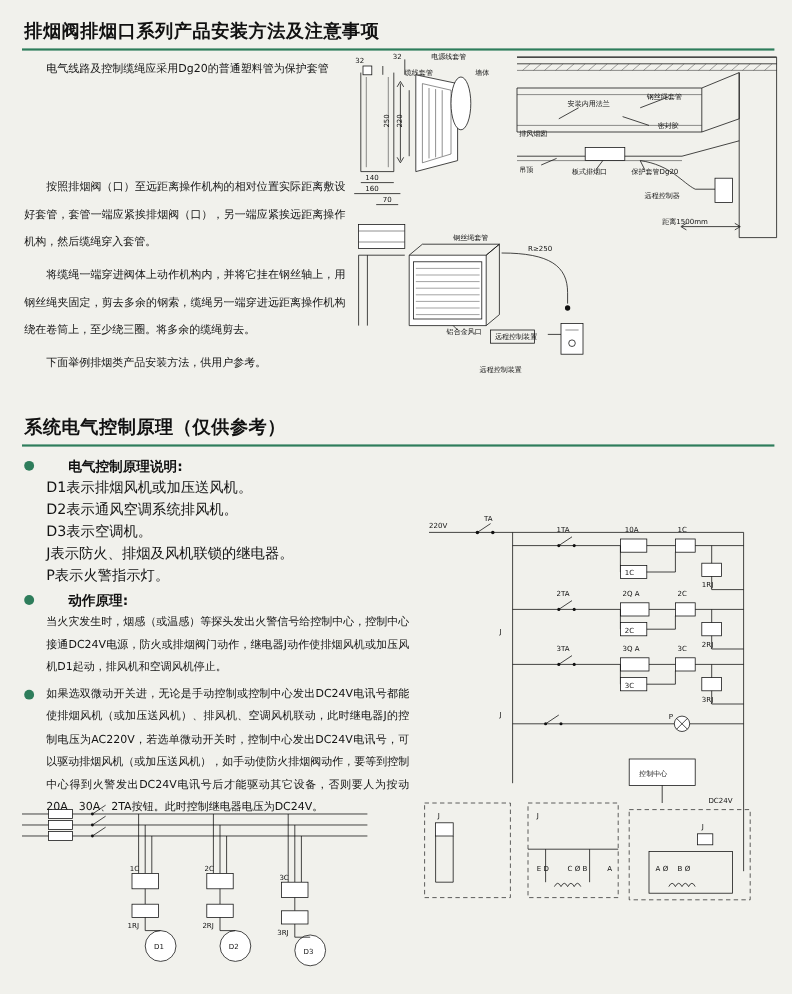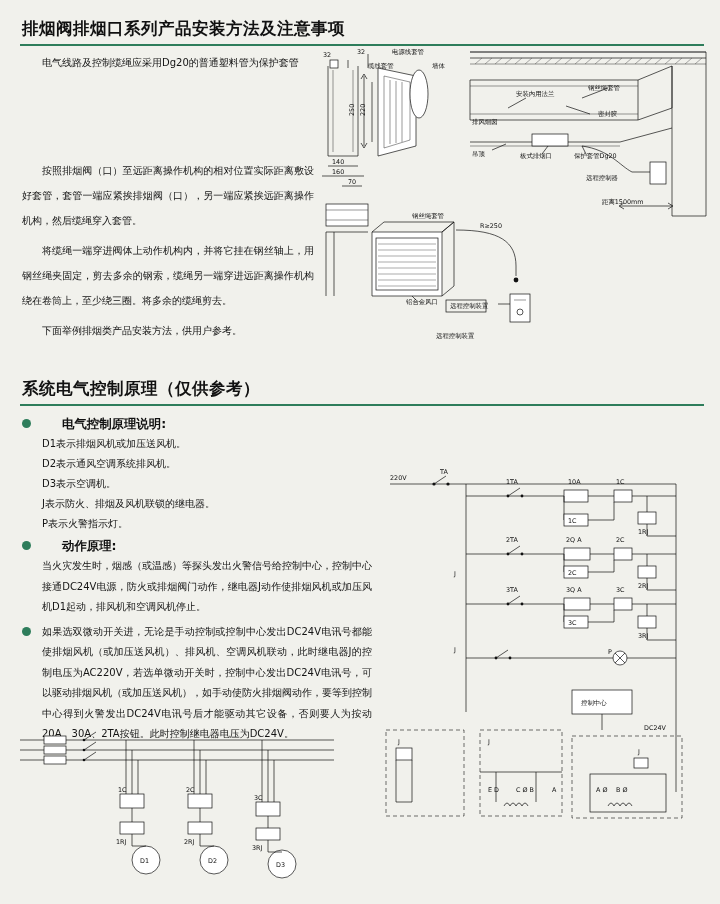--- a/index.html
+++ b/index.html
@@ -52,21 +52,21 @@
   .bullets{position:absolute;left:20px;top:414px;width:340px;}
   .bullet-row{position:relative;padding-left:22px;margin-bottom:2px;}
   .bullet-dot{
     position:absolute;left:2px;top:5px;
     width:9px;height:9px;border-radius:50%;
     background:#2e7d5b;
   }
   .bullet-head{
     font-size:12.4px;font-weight:bold;line-height:20px;color:#111;padding-left:20px;
   }
-  .bullet-lines{font-size:10px;line-height:20px;color:#141414;}
+  .bullet-lines{font-size:13px;line-height:20px;color:#141414;}
   .bullet-lines div{white-space:nowrap;}
   .bullet-para{
     font-size:10px;line-height:20.5px;color:#141414;text-align:justify;
     width:330px;
   }
 
   
   .fig{position:absolute;}
   svg{display:block;overflow:visible;}
   .lbl-s{font-size:6.4px;fill:#111;font-family:"DejaVu Sans","Liberation Sans",sans-serif;}

